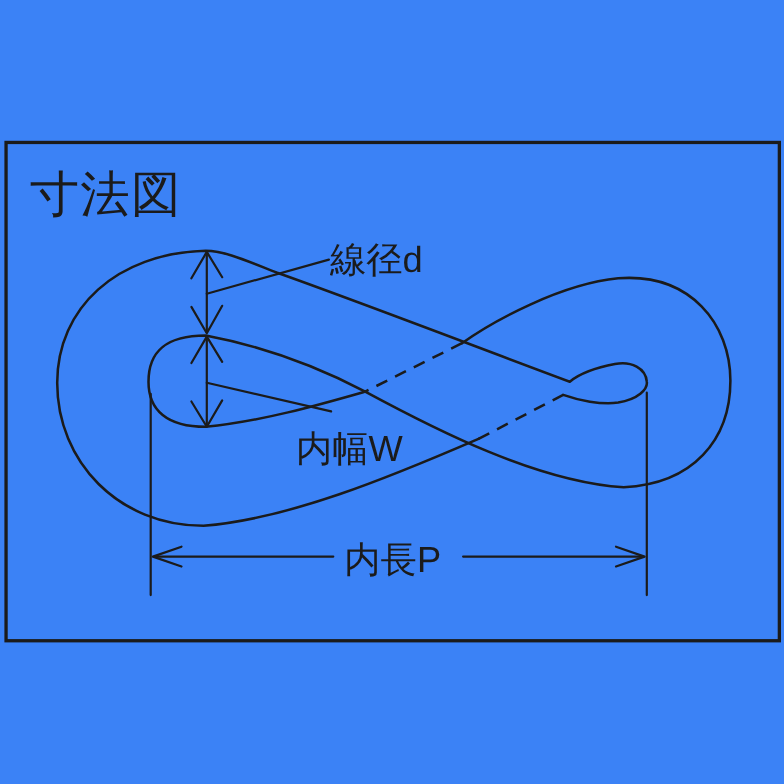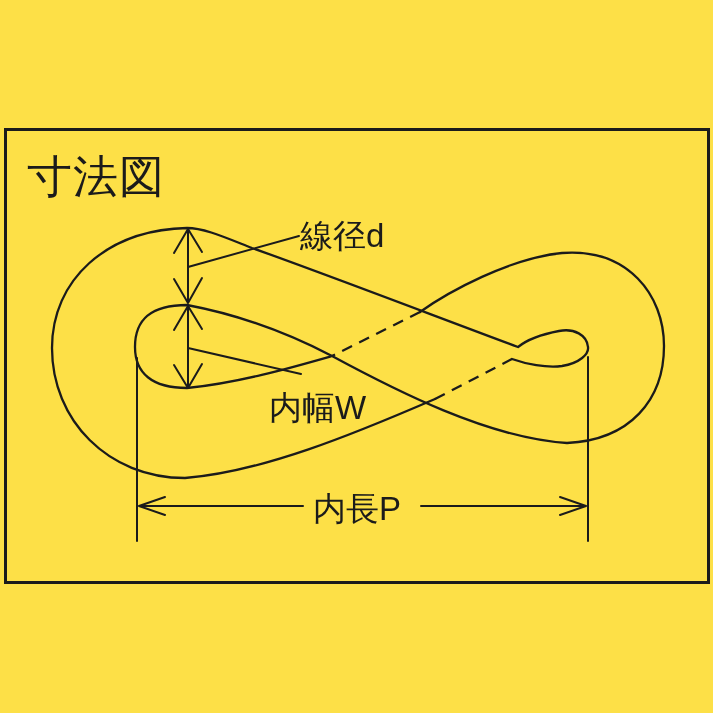--- a/index.html
+++ b/index.html
@@ -4,21 +4,21 @@
 <style>
   html, body {
     margin: 0;
     padding: 0;
     background: #ffffff;
   }
   .canvas {
     position: relative;
     width: 713px;
     height: 713px;
-    background: #fde047;
+    background: #3b82f6;
     overflow: hidden;
     font-family: "Liberation Sans", "DejaVu Sans", sans-serif;
   }
   svg { display: block; }
   .stroke {
     fill: none;
     stroke: #1b1b1b;
     stroke-width: 2.3;
     stroke-linecap: round;
     stroke-linejoin: round;

